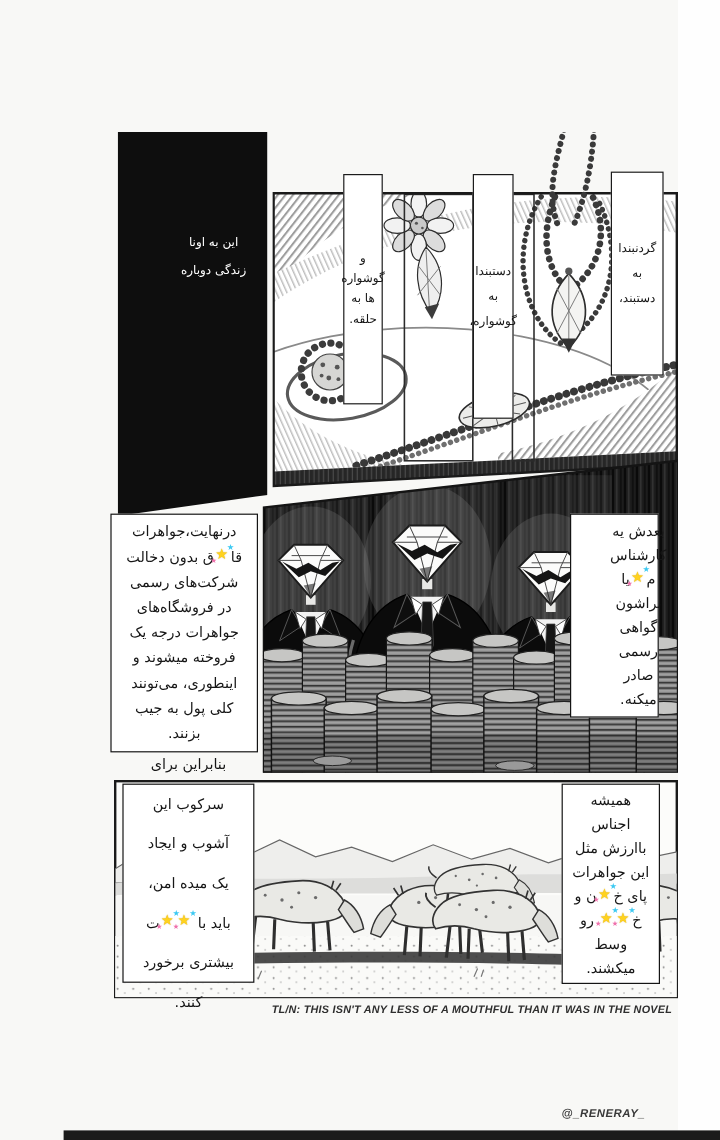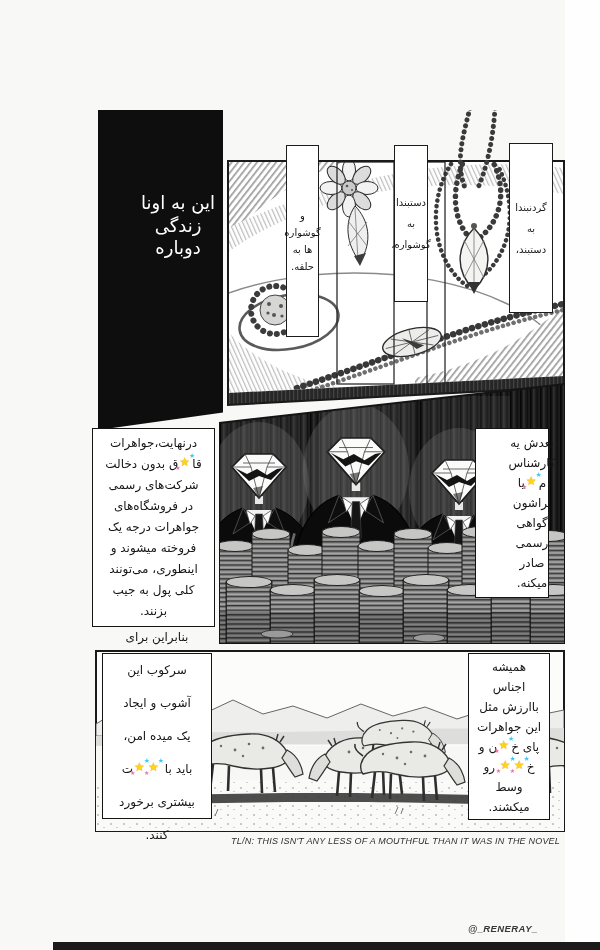--- a/index.html
+++ b/index.html
@@ -15,35 +15,35 @@
   .cap-mid-left{left:92px;top:428px;width:123px;height:199px;font-size:12px;line-height:21px;}
   .cap-mid-right{left:475px;top:428px;width:74px;height:170px;font-size:12px;line-height:20px;padding-left:40px;}
   .cap-bot-left{left:102px;top:653px;width:110px;height:166px;font-size:12px;line-height:22px;gap:11px;}
   .cap-bot-right{left:468px;top:653px;width:82px;height:167px;font-size:12px;line-height:20px;}
   
   .vcap{position:absolute;background:#ffffff;border:1px solid #1c1c1c;direction:rtl;
         display:flex;flex-direction:column;justify-content:center;align-items:center;
         text-align:center;font-size:10px;box-sizing:border-box;}
   .vcap .ln{white-space:nowrap;}
   .vcap-left{left:286px;top:145px;width:33px;height:192px;line-height:17px;}
-  .vcap-mid{left:394px;top:145px;width:34px;height:157px;line-height:21px;}
+  .vcap-mid{left:394px;top:145px;width:34px;height:204px;line-height:21px;}
   .vcap-right{left:509px;top:143px;width:44px;height:170px;line-height:21px;}
   
   .blackbox{left:98px;top:110px;width:125px;height:320px;background:#0e0e0e;color:#ffffff;
-            direction:rtl;text-align:center;font-size:18px;line-height:22.5px;
+            direction:rtl;text-align:center;font-size:10px;line-height:22.5px;
             padding-top:82px;box-sizing:border-box;
             clip-path:polygon(0 0,100% 0,100% 94.5%,0 100%);padding-left:35px;}
   
   .spk{display:inline-block;position:relative;width:14px;height:12px;vertical-align:-1px;}
   .spk i{position:absolute;font-style:normal;line-height:1;}
   .spk .a{left:1px;top:-1px;font-size:12px;color:#ffd21e;text-shadow:0 0 1px #c99700;}
   .spk .b{right:-3px;top:-4px;font-size:7px;color:#3cc9f2;}
   .spk .c{left:-3px;bottom:-2px;font-size:6px;color:#ef6fab;}
   .tl-note{left:95px;top:836px;width:465px;text-align:right;font-family:"Liberation Sans",sans-serif;
-           font-weight:normal;font-style:italic;font-size:9px;letter-spacing:.2px;color:#2e2e2e;}
+           font-weight:bold;font-style:italic;font-size:9px;letter-spacing:.2px;color:#2e2e2e;}
   .watermark{left:468px;top:923px;width:95px;font-family:"Liberation Sans",sans-serif;
              font-weight:bold;font-style:italic;font-size:9.5px;letter-spacing:.4px;color:#383838;}
   .white-strip{left:565px;top:0;width:35px;height:942px;background:#fefefe;}
   .bottom-band{left:53px;top:942px;width:547px;height:8px;background:#1b1b1b;}
 </style>
 </head>
 <body>
 
 <div class="page">
 

